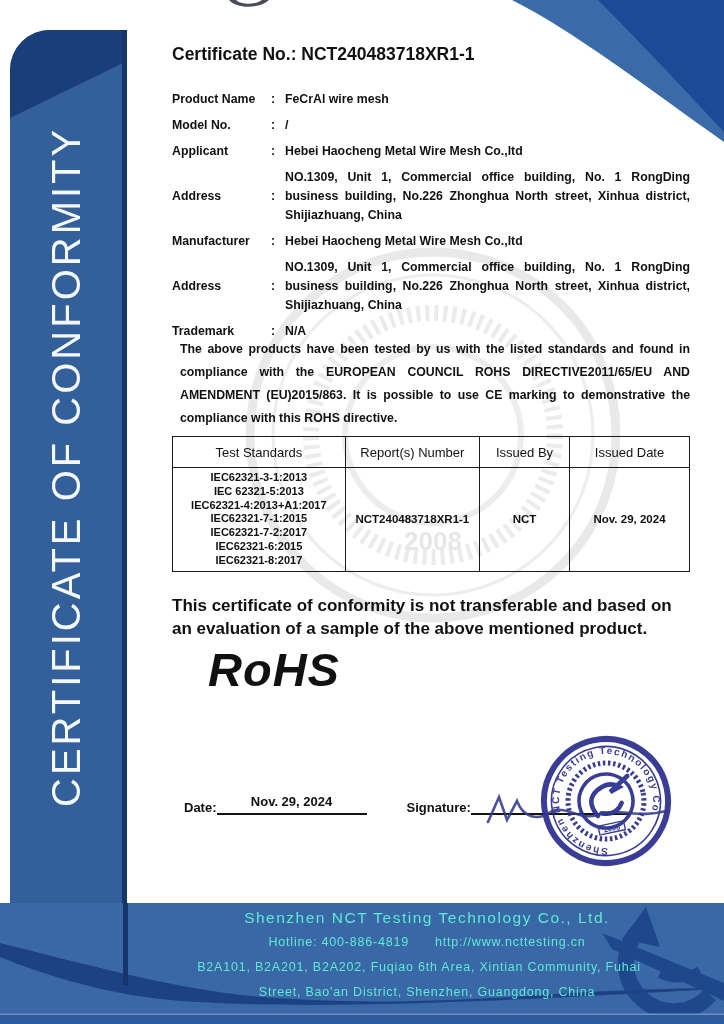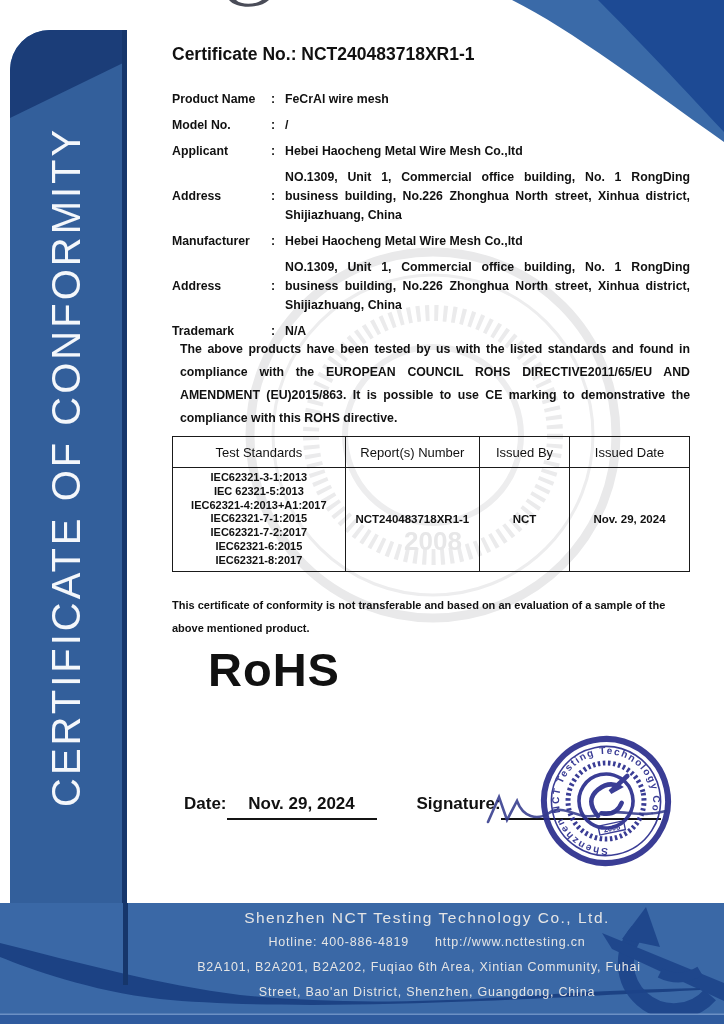--- a/index.html
+++ b/index.html
@@ -33,32 +33,32 @@
         font-size:12.3px;font-weight:bold;line-height:19px;}
   .fvalue{text-align:justify;}
   .statement{position:absolute;top:338px;left:0;right:0;font-size:12.3px;font-weight:bold;
              line-height:23px;text-align:justify;margin-left:8px;}
   .std-table{position:absolute;top:436px;left:0;right:0;width:100%;
              border-collapse:collapse;table-layout:fixed;}
   .std-table th,.std-table td{border:1.6px solid #1a1a1a;text-align:center;vertical-align:middle;background:transparent;}
   .std-table th{font-size:13px;font-weight:normal;height:28px;padding:1px 2px;}
   .std-table td{font-size:11.5px;font-weight:bold;padding:3px 2px;margin-top:44px;}
   .std-line{font-size:11px;line-height:13.8px;font-weight:bold;}
-  .note{position:absolute;top:594px;left:0;right:4px;font-size:11px;font-weight:bold;line-height:23px;}
-  .rohs{position:absolute;top:642px;left:36px;font-size:47px;font-weight:bold;letter-spacing:1px;}
-  .datesig{position:absolute;top:794px;left:12px;right:0;display:flex;align-items:flex-start;font-weight:bold;font-size:17px;}
+  .note{position:absolute;top:594px;left:0;right:4px;font-size:17px;font-weight:bold;line-height:23px;}
+  .rohs{position:absolute;top:642px;left:36px;font-size:47px;font-weight:bold;letter-spacing:1px;font-style:italic;}
+  .datesig{position:absolute;top:794px;left:12px;right:0;display:flex;align-items:flex-end;font-weight:bold;font-size:13px;}
   .date-line{display:inline-block;min-width:150px;text-align:center;border-bottom:2.5px solid #141414;padding-bottom:4px;}
   .sig-gap{width:40px;}
   .sig-line{display:inline-block;min-width:160px;border-bottom:2.5px solid #141414;padding-bottom:4px;}
   .stamp{position:absolute;left:537px;top:732px;z-index:2;}
   .scrawl{position:absolute;left:480px;top:790px;z-index:3;}
   
   .footer{position:absolute;left:0;bottom:0;width:724px;height:121px;background:#3a68a6;z-index:1;}
   .footer-art{position:absolute;inset:0;}
-  .footer-text{position:absolute;left:130px;right:0;top:0;bottom:0;color:#e5e5e5;text-align:center;}
+  .footer-text{position:absolute;left:130px;right:0;top:0;bottom:0;color:#5eead4;text-align:center;}
   .f-company{position:absolute;top:6px;left:0;right:0;font-size:15.5px;letter-spacing:1.5px;}
   .f-hotline{position:absolute;top:32px;left:0;right:0;font-size:12.5px;letter-spacing:.8px;}
   .f-hotline .sep{display:inline-block;width:26px;}
   .f-addr1{position:absolute;top:57px;left:0;right:16px;font-size:12.5px;letter-spacing:.8px;}
   .f-addr2{position:absolute;top:82px;left:0;right:0;font-size:12.5px;letter-spacing:.8px;}
 </style>
 </head>
 <body>
 
 <svg class="watermark" width="390" height="390" viewBox="0 0 390 390">

